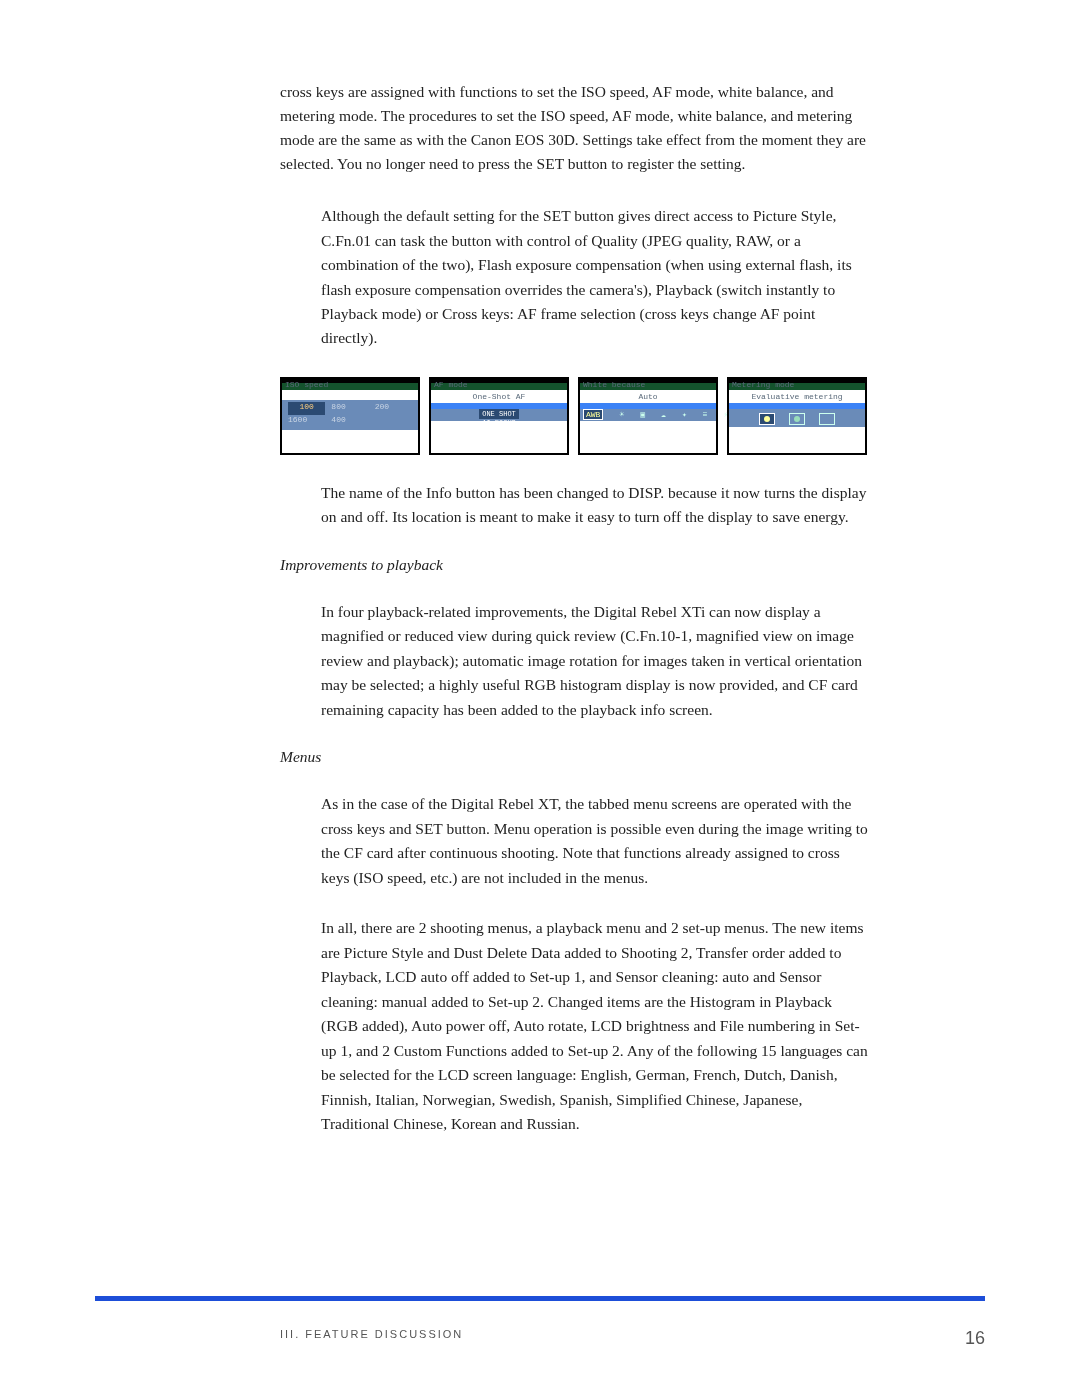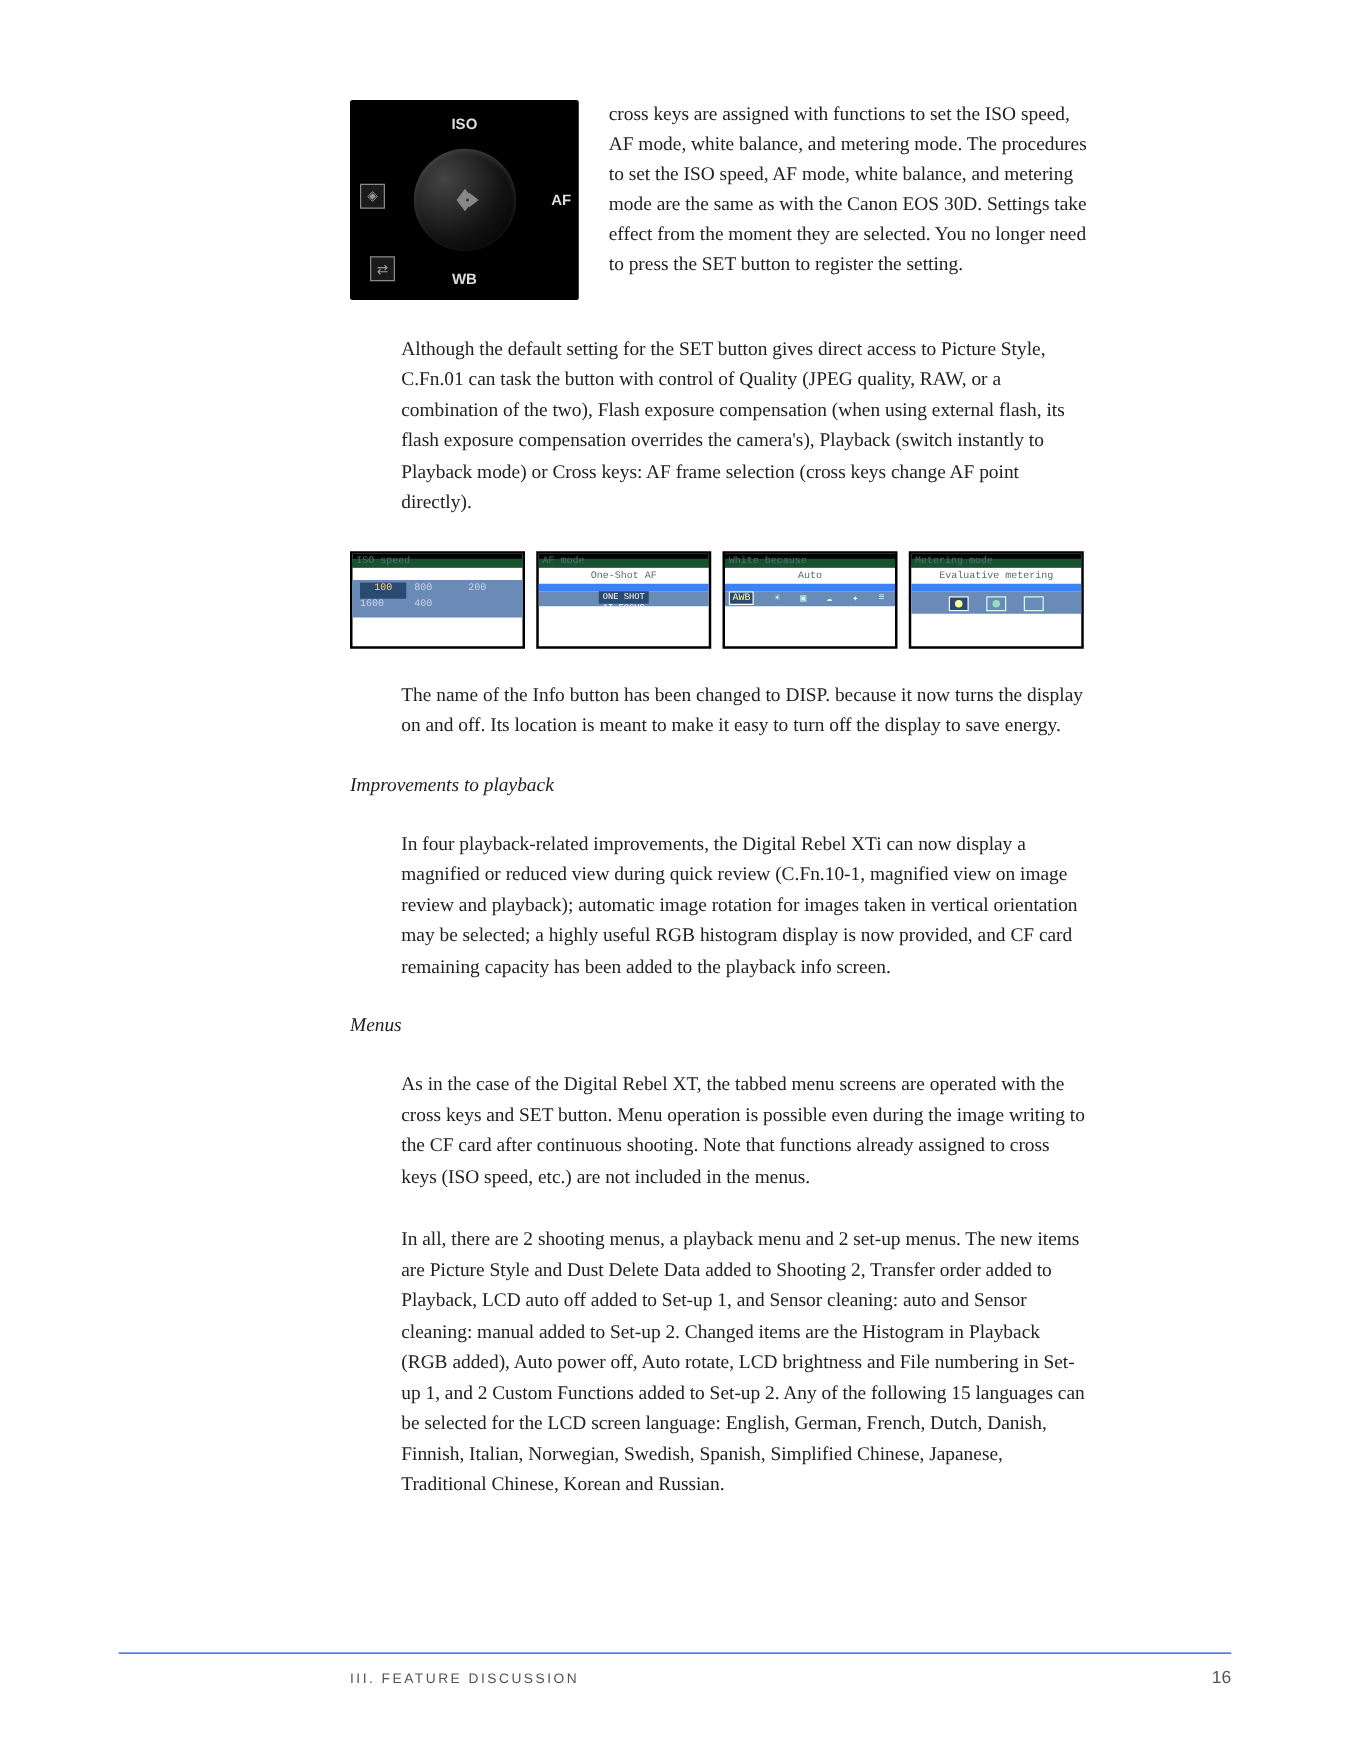--- a/index.html
+++ b/index.html
@@ -177,59 +177,46 @@
     font-size: 15.5px;
     color: #222;
     margin-bottom: 26px;
   }
 
   .footer {
     position: absolute;
     bottom: 48px;
     left: 95px;
     right: 95px;
-    border-top: 1px solid #1d4ed8;
-    padding-top: 10px;
+    border-top: 5px solid #1d4ed8;
+    padding-top: 27px;
     display: flex;
     justify-content: space-between;
-    align-items: flex-end;
+    align-items: flex-start;
   }
   .footer-title {
     font-size: 11px;
     letter-spacing: 2px;
     color: #555;
     margin-left: 185px;
     font-family: Arial, sans-serif;
   }
   .footer-page {
-    font-size: 14px;
+    font-size: 18px;
     color: #555;
     font-family: Arial, sans-serif;
     margin-left: 47px;
   }
 </style>
 </head>
 <body>
 
 <div class="content-area">
 
   <div class="intro-block">
-    <div class="camera-image">
-      <div class="camera-label label-iso">ISO</div>
-      <div class="camera-label label-af">AF</div>
-      <div class="camera-label label-wb">WB</div>
-      <div class="cam-icon cam-icon-left">◈</div>
-      <div class="cam-icon cam-icon-bl">⇄</div>
-      <div class="camera-center">
-        <div class="cam-tri tri-up"></div>
-        <div class="cam-tri tri-down"></div>
-        <div class="cam-tri tri-left"></div>
-        <div class="cam-tri tri-right"></div>
-      </div>
-    </div>
     <p class="intro-side">cross keys are assigned with functions to set the ISO speed, AF mode, white balance, and metering mode.  The procedures to set the ISO speed, AF mode, white balance, and metering mode are the same as with the Canon EOS 30D.  Settings take effect from the moment they are selected.  You no longer need to press the SET button to register the setting.</p>
   </div>
 
   <p class="body">Although the default setting for the SET button gives direct access to Picture Style, C.Fn.01 can task the button with control of Quality (JPEG quality, RAW, or a combination of the two), Flash exposure compensation (when using external flash, its flash exposure compensation overrides the camera's), Playback (switch instantly to Playback mode) or Cross keys: AF frame selection (cross keys change AF point directly).</p>
 
   <div class="menu-row">
 
     <div class="menu-box">
       <div class="menu-title-bar">ISO speed</div>
       <div style="height:10px"></div>

